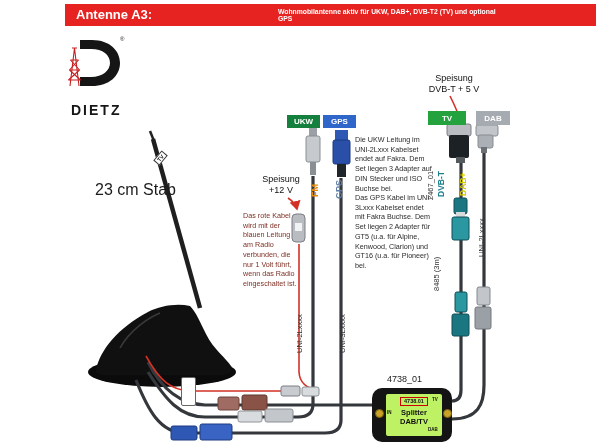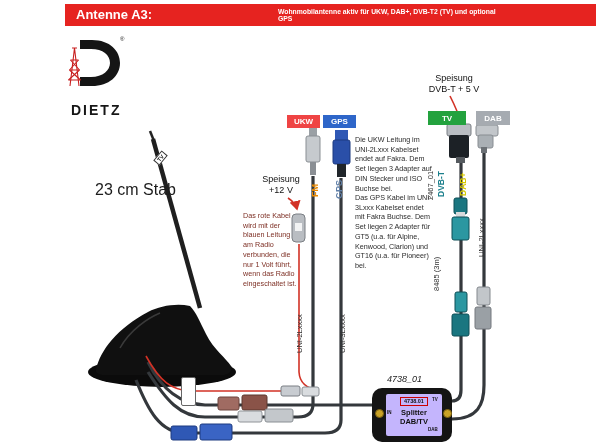--- a/index.html
+++ b/index.html
@@ -16,25 +16,25 @@
   
   .note{font-size:7.2px;line-height:1.35;color:#2a2a2a;}
   .note-phantom{left:366px;top:35px;width:230px;}
   .note-ukw{left:355px;top:135px;width:77px;}
   .note-gps{left:355px;top:193px;width:77px;}
   .note-power{left:243px;top:211px;width:57px;color:#7d2f24;}
   .callout{font-size:9px;color:#111;text-align:center;line-height:1.25;}
   .co-12v{left:250px;top:174px;width:62px;}
   .co-dvbt{left:408px;top:73px;width:92px;}
   .co-rod{left:95px;top:180px;font-size:16px;color:#1c1c1c;text-align:left;}
-  .co-splitref{left:387px;top:374px;font-size:9px;color:#1c1c1c;font-style:italic;}
+  .co-splitref{left:387px;top:374px;font-size:9px;color:#1c1c1c;}
   
   .badge{display:flex;align-items:center;justify-content:center;color:#fff;
          font-size:8px;font-weight:bold;}
-  .b-ukw{left:287px;top:115px;width:33px;height:13px;background:#ef4444;}
+  .b-ukw{left:287px;top:115px;width:33px;height:13px;background:#15803d;}
   .b-gps{left:323px;top:115px;width:33px;height:13px;background:#2e66c9;}
   .b-tv {left:428px;top:111px;width:38px;height:14px;background:#23a23e;}
   .b-dab{left:476px;top:111px;width:34px;height:14px;background:#a6abb1;}
   
   .vlabel{position:absolute;transform-origin:0 100%;transform:rotate(-90deg);
           white-space:nowrap;line-height:9px;font-size:7.5px;color:#333;}
   .v-fm{left:320px;top:188px;color:#ea8a00;font-weight:bold;font-size:9px;}
   .v-gps{left:344px;top:190px;color:#5f7fa8;font-weight:bold;font-size:9px;}
   .v-2467{left:435px;top:191px;}
   .v-dvbt{left:446px;top:188px;color:#1b7f8c;font-weight:bold;font-size:8.5px;}
@@ -48,21 +48,21 @@
             border-radius:2px;overflow:hidden;}
   .wire-tag-text{position:absolute;left:1px;top:19px;transform-origin:0 100%;
                  transform:rotate(-90deg);font-size:3.6px;line-height:4px;color:#333;white-space:pre-line;}
   .mast-tag{left:154px;top:154px;background:#fff;border:1px solid #333;font-size:5.5px;
             font-weight:bold;padding:0 2px;transform:rotate(-50deg);color:#111;}
   
   .splitter-box{left:372px;top:388px;width:80px;height:54px;background:#141414;border-radius:10px;}
   .screw{position:absolute;width:7px;height:7px;border-radius:50%;background:#c9a227;border:1px solid #7c6211;}
   .screw-l{left:375px;top:409px;}
   .screw-r{left:443px;top:409px;}
-  .splitter-label{left:386px;top:394px;width:56px;height:42px;background:#c4b5fd;border-radius:2px;
+  .splitter-label{left:386px;top:394px;width:56px;height:42px;background:#bef264;border-radius:2px;
                   display:flex;flex-direction:column;align-items:center;}
   .splitter-model{margin-top:3px;border:1px solid #c00;color:#111;font-size:5.5px;font-weight:bold;
                   padding:0 3px;line-height:7px;}
   .splitter-name{margin-top:3px;font-size:7.5px;font-weight:bold;color:#111;text-align:center;line-height:1.15;}
   .port{position:absolute;font-size:4.5px;font-weight:bold;color:#111;}
   .port-in{left:387px;top:410px;}
   .port-tv{left:432px;top:397px;}
   .port-dab{left:428px;top:427px;}
   .reg{left:120px;top:36px;font-size:6px;color:#161616;}
 </style>

